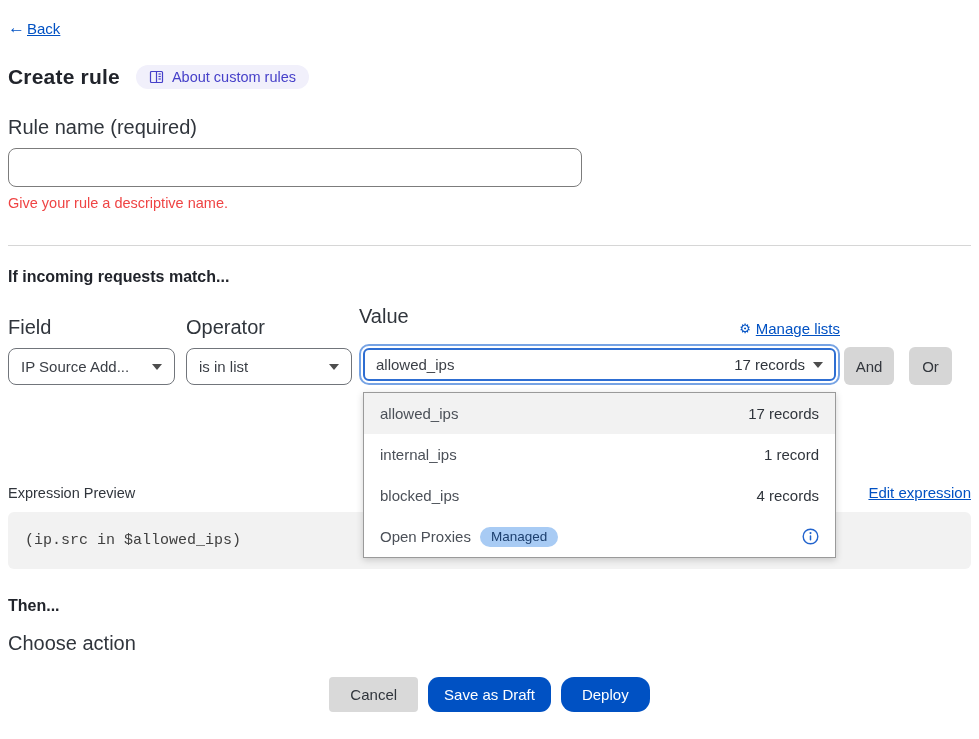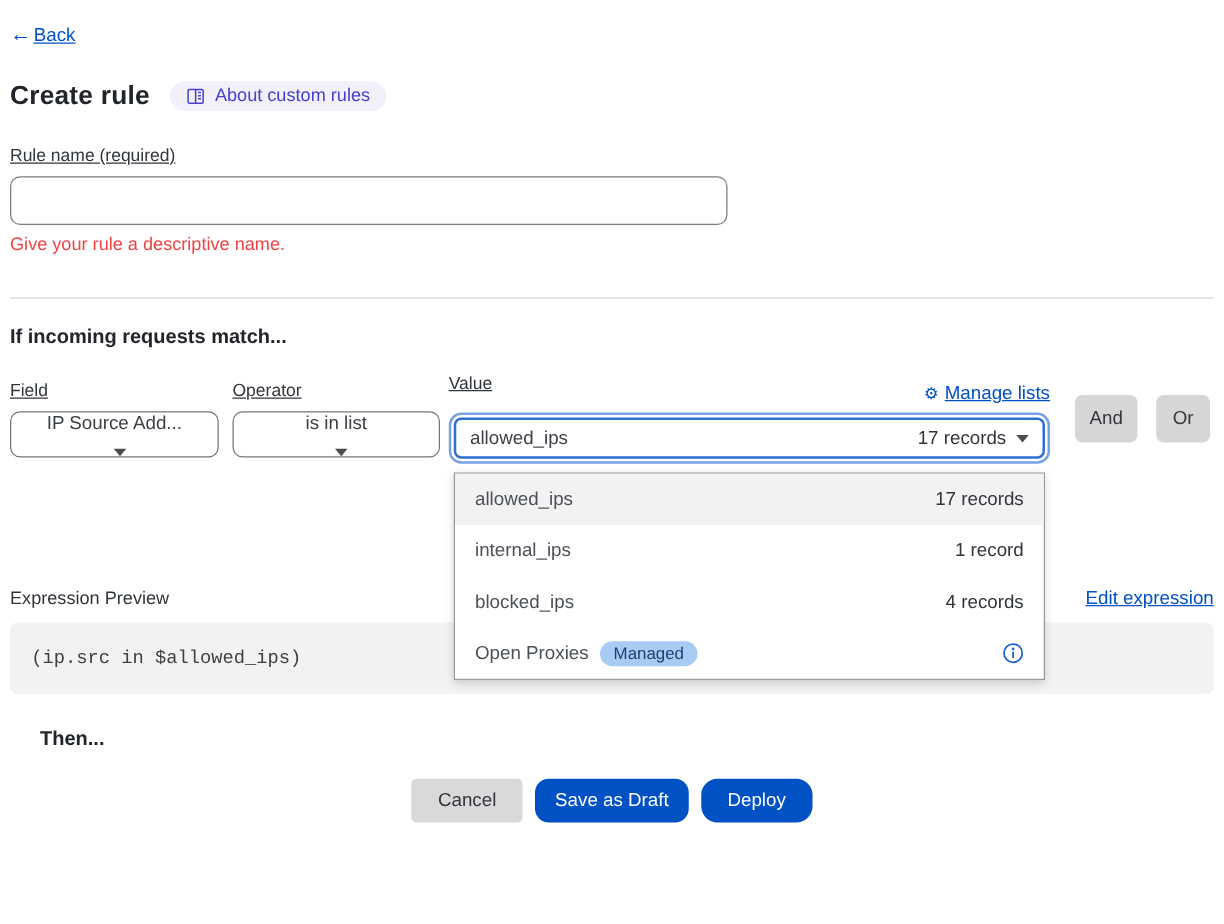--- a/index.html
+++ b/index.html
@@ -25,49 +25,49 @@
   .page-title { font-size: 21px; font-weight: bold; color: #21242b; letter-spacing: .2px; }
   .about-badge {
     display: inline-flex; align-items: center; gap: 8px;
     background: #f1f0fb; color: #4640c9;
     font-size: 14.5px; padding: 4px 13px; border-radius: 13px;
     text-decoration: none; cursor: pointer;
   }
   .book-icon { display: inline-flex; }
 
   
-  .field-label { display: block; font-size: 14px; color: #30353c; text-decoration: underline; }
+  .field-label { display: block; font-size: 20px; color: #30353c; }
   .rule-name-label { margin-top: 27px; }
   .rule-name-input {
     display: block; margin-top: 9px;
     width: 574px; height: 39px;
     border: 1px solid #7c7c7c; border-radius: 8px;
     font-family: "Liberation Sans", sans-serif; font-size: 15px;
     padding: 0 12px; color: #30353c; outline: none; background: #fff;
   }
   .helper-text { margin-top: 8px; font-size: 14.5px; color: #ef4444; }
 
   .divider { border: none; border-top: 1px solid #d6d6d6; margin-top: 34px; }
 
   .section-heading { font-size: 16px; font-weight: bold; color: #21242b; }
   .match-heading { margin-top: 22px; }
 
   
-  .condition-row { display: flex; align-items: center; margin-top: 19px; }
+  .condition-row { display: flex; align-items: flex-end; margin-top: 19px; }
   .cond-col { display: flex; flex-direction: column; }
   .cond-col .field-label { margin-bottom: 9px; }
   .field-col { width: 167px; }
   .op-col { width: 166px; margin-left: 11px; }
   .value-col { width: 481px; margin-left: 7px; position: relative; }
 
   .select-box {
     height: 37px; background: #fff;
     border: 1px solid #71757b; border-radius: 8px;
     display: flex; align-items: center; justify-content: space-between;
-    padding: 0 12px; font-size: 15px; color: #3b3f46; cursor: pointer; flex-direction: column;
+    padding: 0 12px; font-size: 15px; color: #3b3f46; cursor: pointer;
   }
   .caret {
     width: 0; height: 0; border-left: 5px solid transparent;
     border-right: 5px solid transparent; border-top: 6px solid #4d4d4d;
     flex: 0 0 auto; margin-left: 8px;
   }
 
   .value-head { display: flex; align-items: flex-end; justify-content: space-between; margin-bottom: 7px; }
   .manage-lists-link { display: inline-flex; align-items: center; gap: 5px; font-size: 14.5px; }
   .gear-icon { color: #0051c3; font-size: 13px; text-decoration: none; }
@@ -79,21 +79,21 @@
     display: flex; align-items: center; justify-content: space-between;
     padding: 0 11px; font-size: 15px; color: #3b3f46; background: #fff; cursor: pointer;
   }
   .value-select .right-group { display: flex; align-items: center; color: #30353c; }
 
   .and-btn, .or-btn {
     height: 38px; border: none; border-radius: 6px;
     background: #d6d6d6; color: #33373d; font-size: 15px;
     font-family: "Liberation Sans", sans-serif; cursor: pointer;
   }
-  .and-btn { width: 50px; margin-left: 20px; }
+  .and-btn { width: 50px; margin-left: 4px; }
   .or-btn { width: 43px; margin-left: 15px; }
 
   
   .dropdown-panel {
     position: absolute; top: calc(100% + 7px); left: 4px; width: 473px;
     background: #fff; border: 1px solid #9a9a9a;
     box-shadow: 0 2px 7px rgba(0,0,0,.18); z-index: 20;
   }
   .dropdown-item {
     height: 41px; display: flex; align-items: center; justify-content: space-between;
@@ -110,21 +110,21 @@
 
   
   .expr-head { display: flex; align-items: flex-end; justify-content: space-between; margin-top: 99px; }
   .expr-label { font-size: 14.5px; color: #30353c; }
   .expr-box {
     margin-top: 11px; height: 57px; background: #f2f2f2; border-radius: 6px;
     display: flex; align-items: center; padding: 0 17px;
   }
   .expr-code { font-family: "Liberation Mono", monospace; font-size: 15px; color: #404040; }
 
-  .then-heading { margin-top: 28px; margin-left: 24px; }
+  .then-heading { margin-top: 28px; }
   .action-label { margin-top: 17px; }
   .action-select { width: 335px; margin-top: 9px; height: 36px; }
   .placeholder-text { color: #9aa0a6; }
 
   
   .footer-bar { display: flex; justify-content: center; align-items: center; gap: 10px; margin-top: 22px; }
   .btn {
     height: 35px; border: none; border-radius: 4px; font-size: 15px;
     font-family: "Liberation Sans", sans-serif; cursor: pointer;
   }
@@ -238,20 +238,21 @@
 
   <div class="expr-head">
     <span class="expr-label">Expression Preview</span>
     <a class="link">Edit expression</a>
   </div>
   <div class="expr-box">
     <code class="expr-code">(ip.src in $allowed_ips)</code>
   </div>
 
   <h2 class="section-heading then-heading">Then...</h2>
+  <label class="field-label action-label">Choose action</label>
 
   <div class="footer-bar">
     <button class="btn btn-neutral">Cancel</button>
     <button class="btn btn-primary save-draft-btn">Save as Draft</button>
     <button class="btn btn-primary deploy-btn">Deploy</button>
   </div>
 
 </div>
 
 </body></html>

